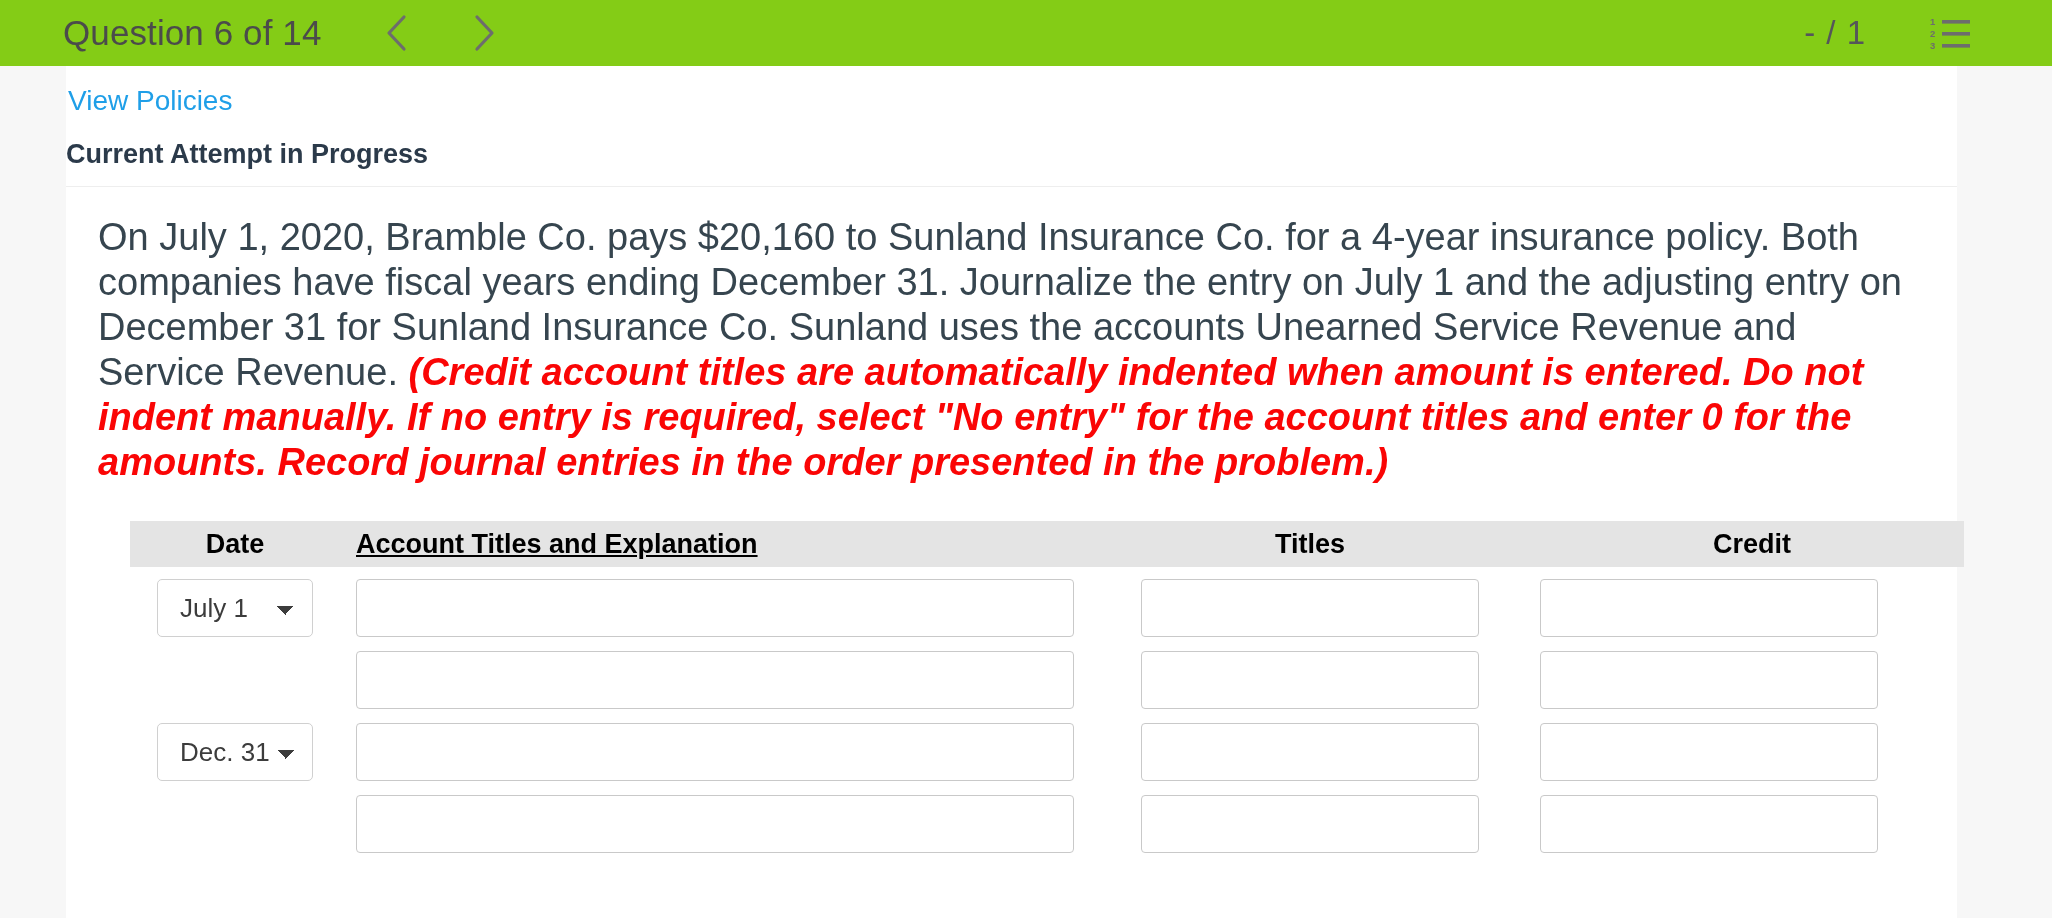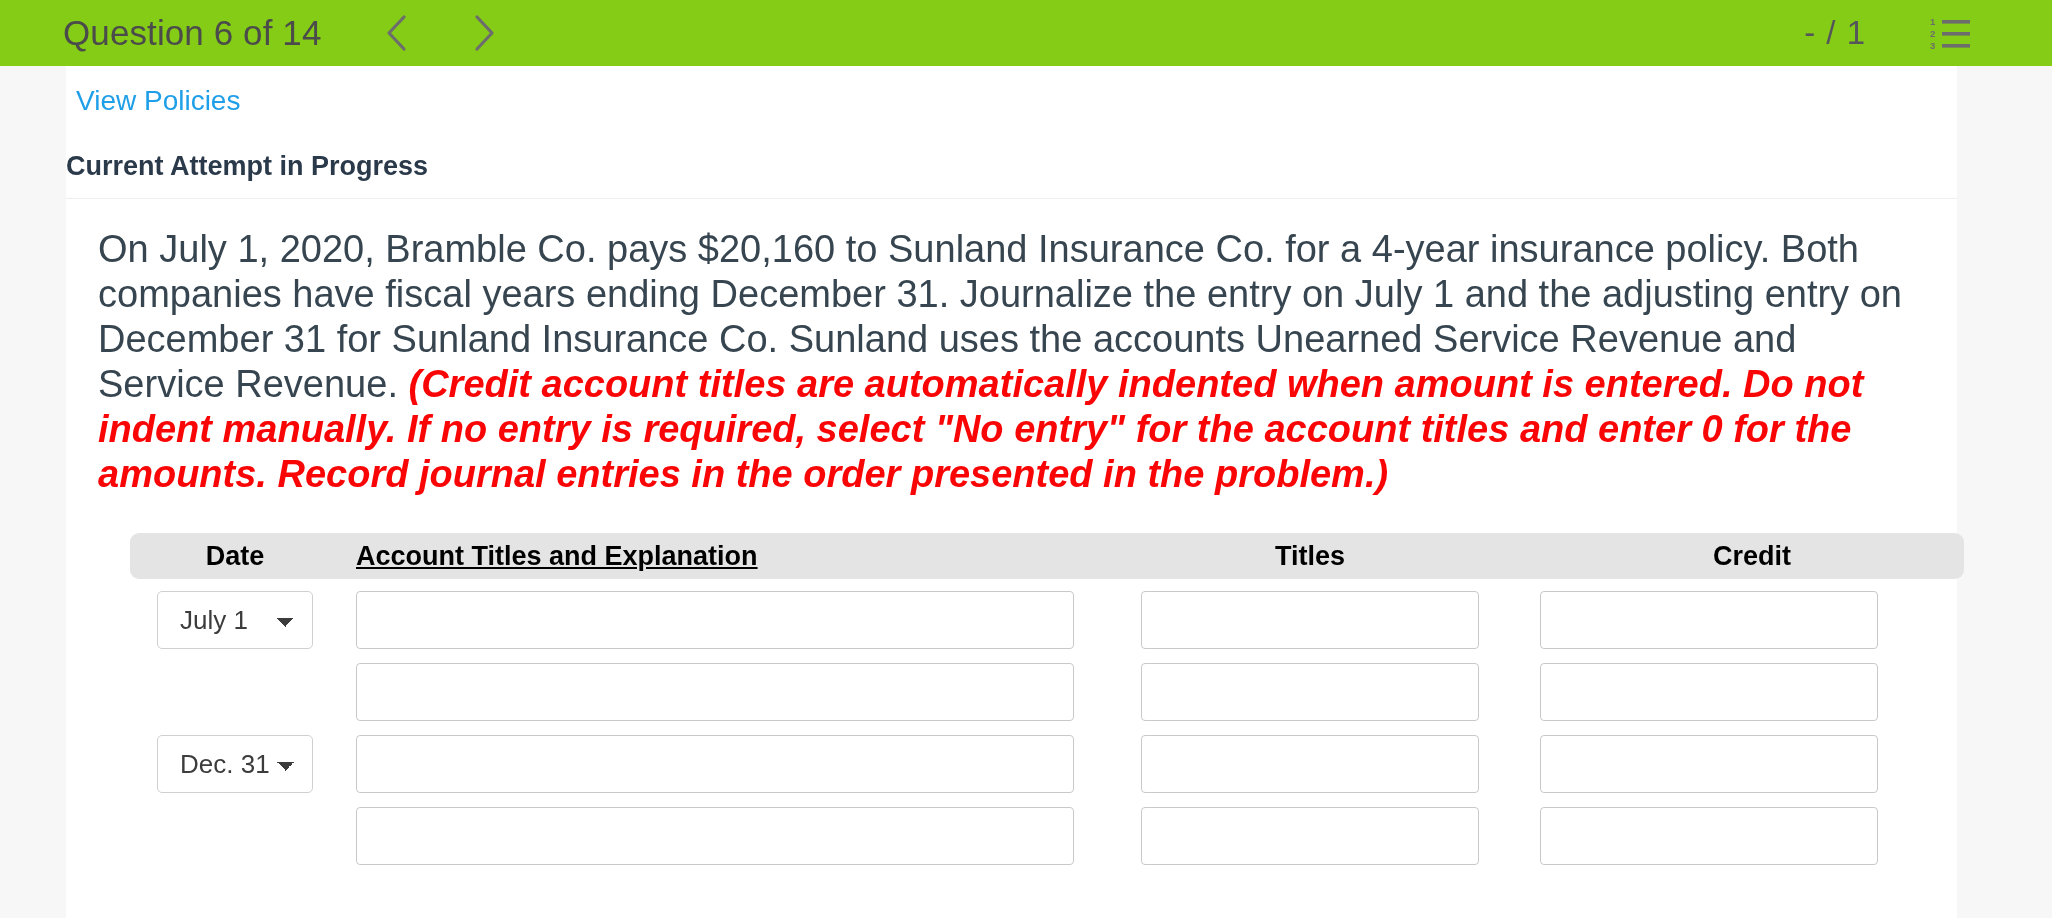--- a/index.html
+++ b/index.html
@@ -88,21 +88,21 @@
   .view-policies {
     display: inline-block;
     margin-left: 0px;
     font-size: 28px;
     color: #1f9fe8;
     cursor: pointer;
     text-decoration: none;
     line-height: 34px;
   }
   .attempt {
-    margin-top: 32px;
+    margin-top: 20px;
     font-size: 27px;
     font-weight: bold;
     color: #2b3a4a;
     line-height: 32px;
   }
 
   .question-body {
     padding: 28px 32px 0 32px;
   }
   .qtext {
@@ -122,21 +122,20 @@
   .journal {
     margin-top: 36px;
     width: 1834px;
     margin-left: 32px;
   }
   .j-head {
     display: flex;
     background: #e4e4e4;
     height: 46px;
     align-items: center;
-    border-radius: 9px;
   }
   .j-head .col {
     font-size: 27px;
     font-weight: bold;
     color: #000000;
     text-align: center;
   }
   .col-date   { width: 210px; }
   .col-acct   { width: 740px; text-align: left !important; padding-left: 16px; text-decoration: underline; }
   .col-debit  { width: 460px; }
@@ -228,21 +227,21 @@
   </div>
 </div>
 
 <div class="card">
 
   <div class="card-head" style="padding-left:0;">
     <div style="padding-left:0;">
       <div style="padding-left:0;margin-left:0;">
         <div style="padding-left:0px;">
           <div style="margin-left:0px;padding-left:0px;">
-            <a class="view-policies" style="margin-left:10px;">View Policies</a>
+            <a class="view-policies" style="margin-left:2px;">View Policies</a>
             <div class="attempt">Current Attempt in Progress</div>
           </div>
         </div>
       </div>
     </div>
   </div>
 
   <div class="question-body">
     <div class="qtext">
       <span>On July 1, 2020, Bramble Co. pays $20,160 to Sunland Insurance Co. for a 4-year insurance policy. Both companies have fiscal years ending December 31. Journalize the entry on July 1 and the adjusting entry on December 31 for Sunland Insurance Co. Sunland uses the accounts Unearned Service Revenue and Service Revenue. </span><span class="instr">(Credit account titles are automatically indented when amount is entered. Do not indent manually. If no entry is required, select "No entry" for the account titles and enter 0 for the amounts. Record journal entries in the order presented in the problem.)</span>

